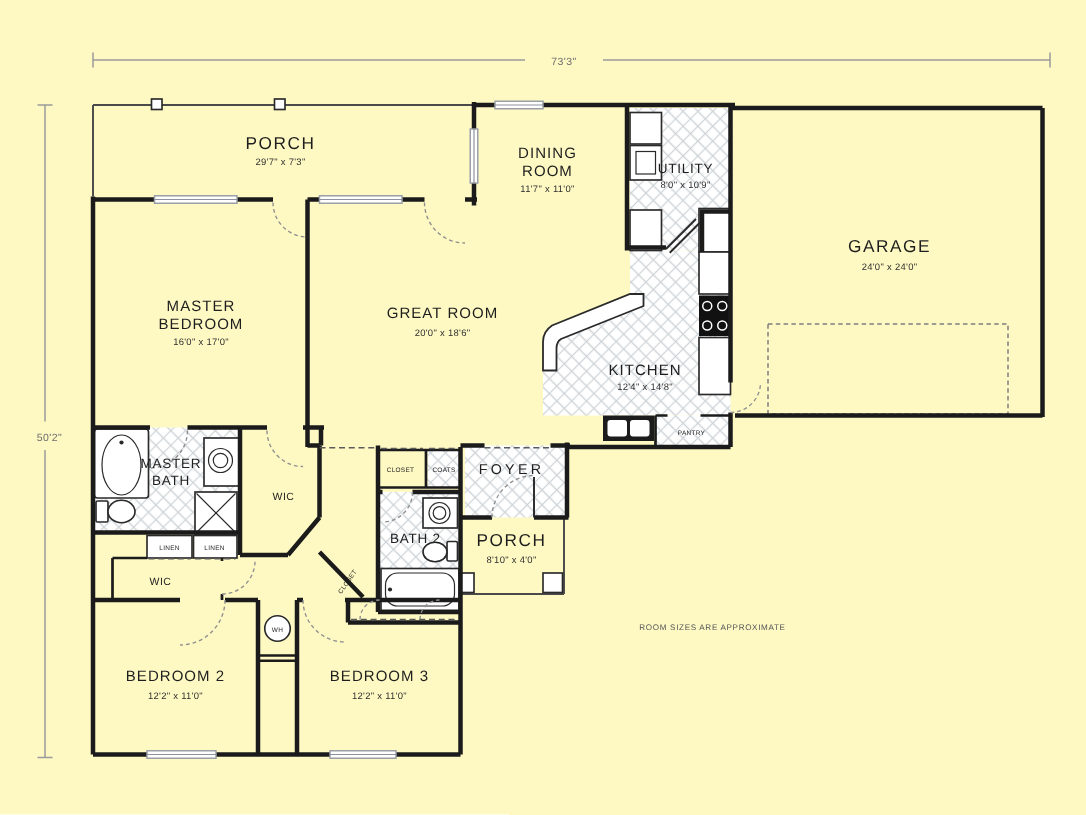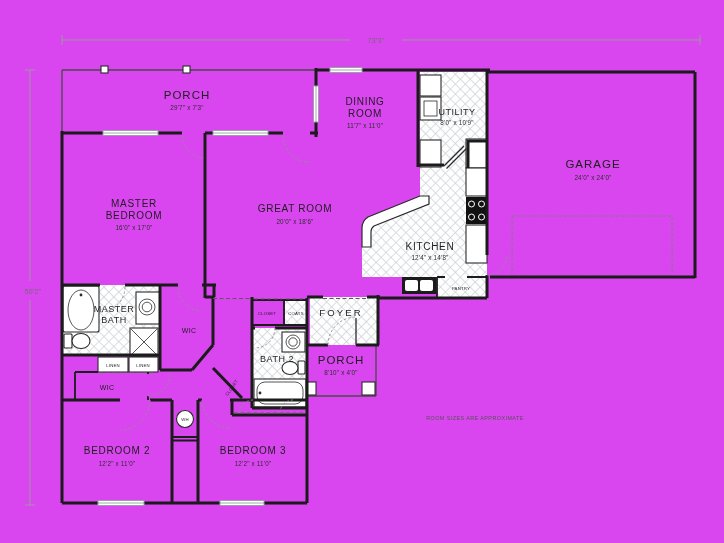--- a/index.html
+++ b/index.html
@@ -1,16 +1,16 @@
 <!DOCTYPE html>
 <html><head>
 <meta charset="utf-8">
 <style>
   html,body{margin:0;padding:0;background:#fff;}
-  .stage{position:relative;width:724px;height:543px;background:#d946ef;overflow:hidden;
+  .stage{position:relative;width:724px;height:543px;background:#fef9c3;overflow:hidden;
          font-family:"Liberation Sans",sans-serif;}
   svg text{font-family:"Liberation Sans",sans-serif;fill:#1e1e1e;text-anchor:middle;}
   .t-big{font-size:11.5px;letter-spacing:1px;}
   .t-name{font-size:10px;letter-spacing:.7px;}
   .t-med{font-size:9px;letter-spacing:.5px;}
   .t-dims{font-size:6.3px;fill:#2e2e2e;letter-spacing:.2px;}
   .t-small{font-size:7px;letter-spacing:.3px;}
   .t-tiny{font-size:4.3px;letter-spacing:.2px;}
   .t-foyer{font-size:9.5px;letter-spacing:2.2px;}
   .t-dimlabel{font-size:7px;fill:#6e6e6e;letter-spacing:.3px;}

